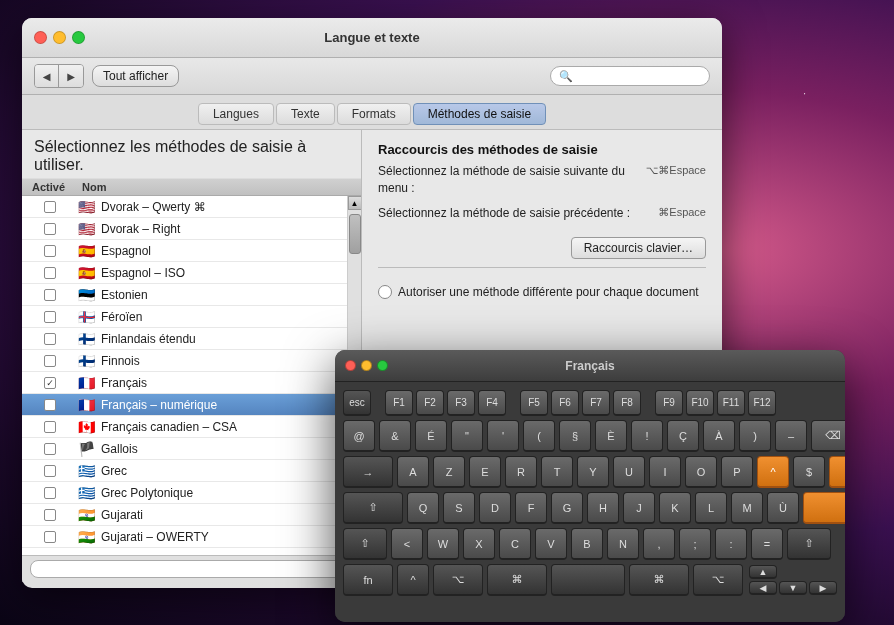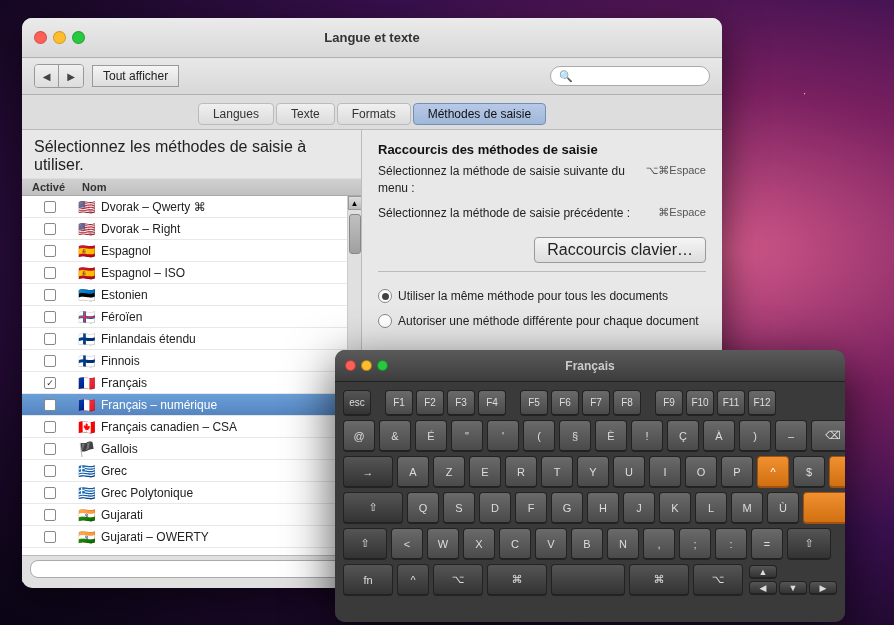--- a/index.html
+++ b/index.html
@@ -96,21 +96,21 @@
       justify-content: center;
       font-size: 10px;
       color: #444;
     }
     .nav-btn:last-child { border-right: none; }
     .show-all-btn {
       height: 22px;
       padding: 0 10px;
       background: linear-gradient(180deg, #f5f5f5 0%, #ddd 100%);
       border: 1px solid #999;
-      border-radius: 0;
+      border-radius: 8px;
       font-size: 12px;
       cursor: pointer;
       color: #222;
     }
     .search-box {
       margin-left: auto;
       height: 20px;
       width: 160px;
       border: 1px solid #aaa;
       border-radius: 10px;
@@ -303,21 +303,21 @@
       color: #555;
       white-space: nowrap;
       padding-top: 1px;
     }
     .keyboard-btn {
       margin-top: 8px;
       padding: 3px 12px;
       background: linear-gradient(180deg, #f5f5f5 0%, #ddd 100%);
       border: 1px solid #999;
       border-radius: 4px;
-      font-size: 16px;
+      font-size: 12px;
       cursor: pointer;
       color: #222;
     }
     .options-section {
       margin-top: 16px;
     }
     .radio-row {
       display: flex;
       align-items: flex-start;
       gap: 6px;
@@ -672,25 +672,20 @@
       </div>
       <div class="shortcut-row">
         <span class="shortcut-label">Sélectionnez la méthode de saisie précédente :</span>
         <span class="shortcut-key">⌘Espace</span>
       </div>
       <div style="display:flex; justify-content:flex-end;">
         <button class="keyboard-btn">Raccourcis clavier…</button>
       </div>
       <hr class="divider-line">
       <div class="options-section">
-        <div class="radio-row">
-          <div class="radio-btn selected">
-          </div>
-          <span class="radio-label">Utiliser la même méthode pour tous les documents</span>
-        </div>
         <div class="radio-row">
           <div class="radio-btn"></div>
           <span class="radio-label">Autoriser une méthode différente pour chaque document</span>
         </div>
       </div>
     </div>
   </div>
 </div>
 
 <div class="keyboard-window">

